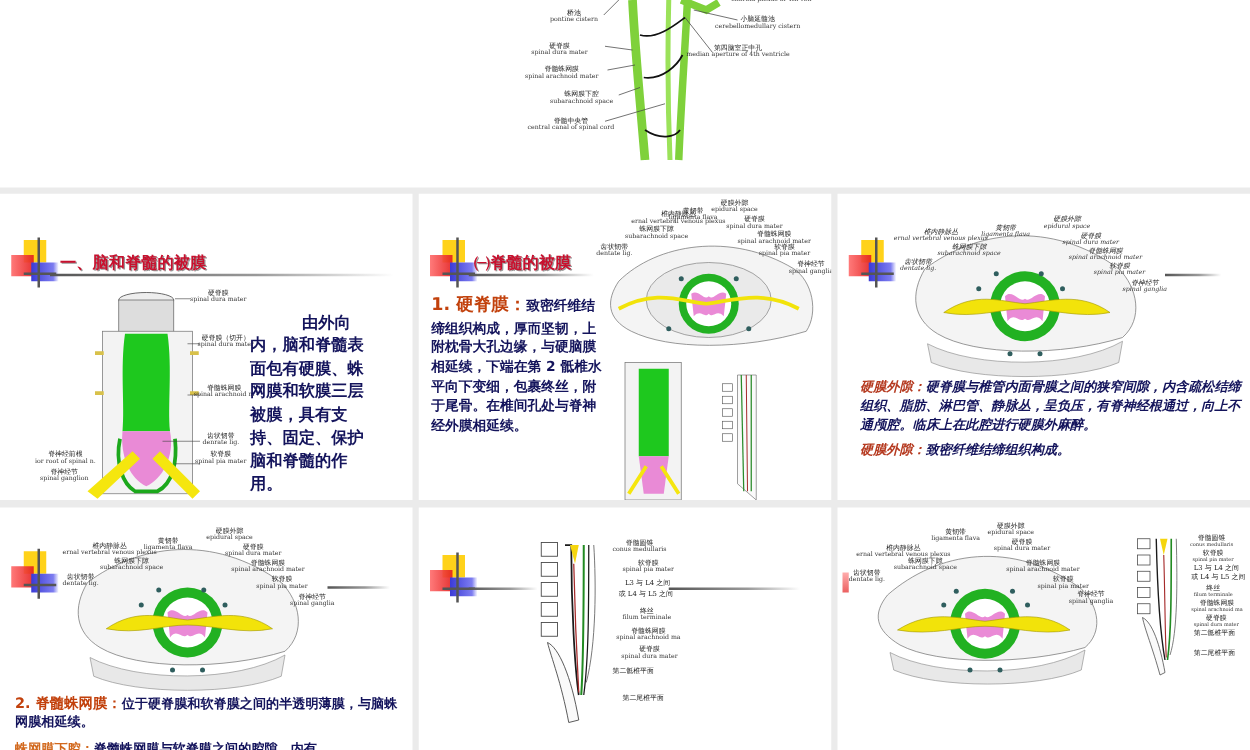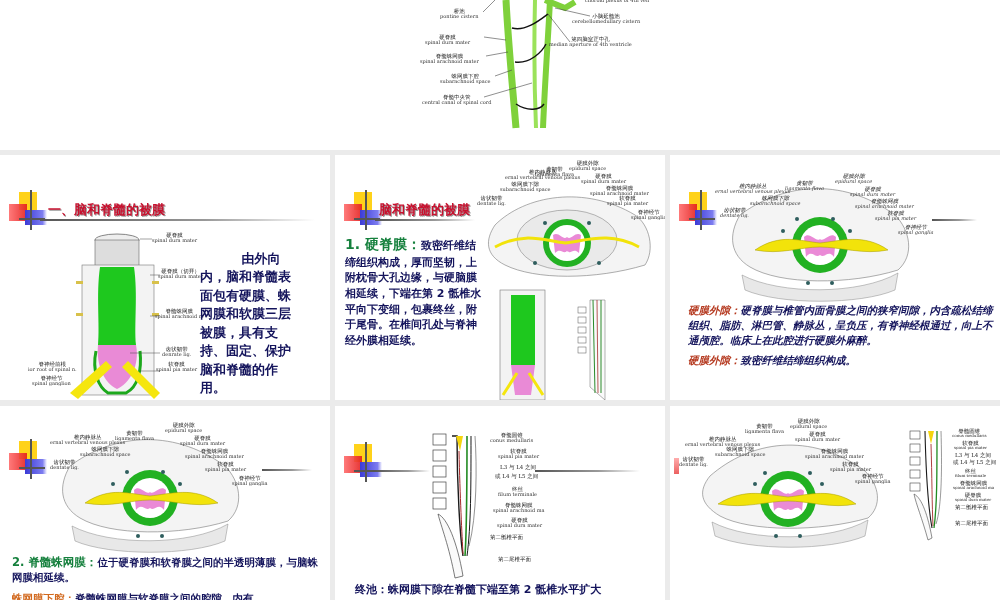--- a/index.html
+++ b/index.html
@@ -18,21 +18,21 @@
   .logo { position: absolute; width: 46px; height: 40px; }
   .logo .y { position: absolute; left: 14px; top: 0; width: 18px; height: 18px; background: #ffd21a; }
   .logo .r { position: absolute; left: 4px; top: 12px; width: 18px; height: 17px; background: linear-gradient(90deg,#ff6b6b,#e31c1c); opacity: .9; }
   .logo .b { position: absolute; left: 20px; top: 18px; width: 22px; height: 15px; background: linear-gradient(90deg,#3b3bd6,#7d7df0 80%,rgba(255,255,255,0)); }
   .logo .v { position: absolute; left: 25px; top: -2px; width: 2px; height: 40px; background: #555; }
   .logo .h { position: absolute; left: 14px; top: 26px; width: 26px; height: 2px; background: #555; }
   .rule { position: absolute; height: 2px; background: linear-gradient(90deg,#555 0%,#999 60%,rgba(255,255,255,0) 100%); }
 
   .title { position: absolute; font-weight: bold; color: #c8102e; font-size: 13px; text-shadow: 1px 1px 0 #999; white-space: nowrap; }
   .body { position: absolute; font-weight: bold; color: #14145c; line-height: 1.42; }
-  .body .lead { color: #15803d; font-size: 14px; margin-top: 20px; }
+  .body .lead { color: #c2410c; font-size: 14px; margin-top: 20px; }
   .body .lead2 { color: #b5391f; }
   .body .lead3 { color: #d2691e; }
 
   
   .lbl { position: absolute; font-family: "DejaVu Serif", serif; font-size: 5px; color: #333; line-height: 1.15; white-space: nowrap; text-align: center; }
   .lbl .cn { display:block; font-size: 5.5px; color:#222; }
   svg { position: absolute; }
 </style>
 </head>
 <body>
@@ -109,21 +109,21 @@
 
   <div class="slide s2">
     <div class="logo" style="left:5px;top:37px;">
         <div class="y"></div>
         <div class="r"></div>
         <div class="b"></div>
         <div class="v"></div>
         <div class="h"></div>
       </div>
     <div class="rule" style="left:40px;top:64px;width:100px;"></div>
-    <div class="title" style="left:44px;top:46px;">脑和脊髓的被膜</div>
+    <div class="title" style="left:44px;top:46px;">㈠脊髓的被膜</div>
 
     <svg width="330" height="245" viewBox="0 0 330 245">
       <path d="M160 70 C190 40 250 30 300 60 C315 70 320 95 310 110 C260 125 200 125 170 110 C150 100 150 85 160 70 Z" fill="#f4f4f4" stroke="#777" stroke-width=".6"></path>
       <ellipse cx="232" cy="85" rx="50" ry="30" fill="#eaeaea" stroke="#888" stroke-width=".6"></ellipse>
       <circle cx="232" cy="88" r="24" fill="#22b122"></circle>
       <circle cx="232" cy="88" r="18" fill="#fff"></circle>
       <path d="M218 80 C224 76 228 86 232 82 C236 86 240 76 246 80 L244 98 C238 92 236 100 232 96 C228 100 226 92 220 98 Z" fill="#ea8ad6"></path>
       <path d="M160 92 C190 76 210 86 230 88 C250 86 274 76 304 92" stroke="#f2e30a" stroke-width="3" fill="none"></path>
       <circle cx="210" cy="68" r="2" fill="#2f5e5e"></circle>
       <circle cx="254" cy="68" r="2" fill="#2f5e5e"></circle>
@@ -276,21 +276,20 @@
     <div class="lbl" style="left:163px;top:80px;"><span class="cn">终丝</span><span>filum terminale</span></div>
     <div class="lbl" style="left:158px;top:96px;"><span class="cn">脊髓蛛网膜</span><span>spinal arachnoid ma</span></div>
     <div class="lbl" style="left:162px;top:111px;"><span class="cn">硬脊膜</span><span>spinal dura mater</span></div>
     <div class="lbl" style="left:155px;top:128px;">
         <span class="cn">第二骶椎平面</span>
       </div>
     <div class="lbl" style="left:163px;top:150px;">
         <span class="cn">第二尾椎平面</span>
       </div>
 
-    <div class="body" style="left:20px;top:176px;width:300px;font-size:11px;white-space:nowrap;">终池：蛛网膜下隙在脊髓下端至第 2 骶椎水平扩大</div>
   </div>
 
   <div class="slide s6">
     <div style="position:absolute;left:4px;top:52px;width:5px;height:16px;background:linear-gradient(#ff8a8a,#e31c1c);opacity:.7;"></div>
 
     <svg width="330" height="194" viewBox="0 0 330 194">
       <path d="M40 70 C80 35 140 25 195 65 C210 80 212 100 198 112 C150 126 80 126 50 110 C30 98 28 85 40 70 Z" fill="#f4f4f4" stroke="#777" stroke-width=".6"></path>
       <path d="M42 116 C80 136 160 136 198 114 L195 130 C160 145 80 145 45 130 Z" fill="#e8e8e8" stroke="#888" stroke-width=".5"></path>
       <circle cx="118" cy="93" r="28" fill="#22b122"></circle>
       <circle cx="118" cy="93" r="20" fill="#fff"></circle>

